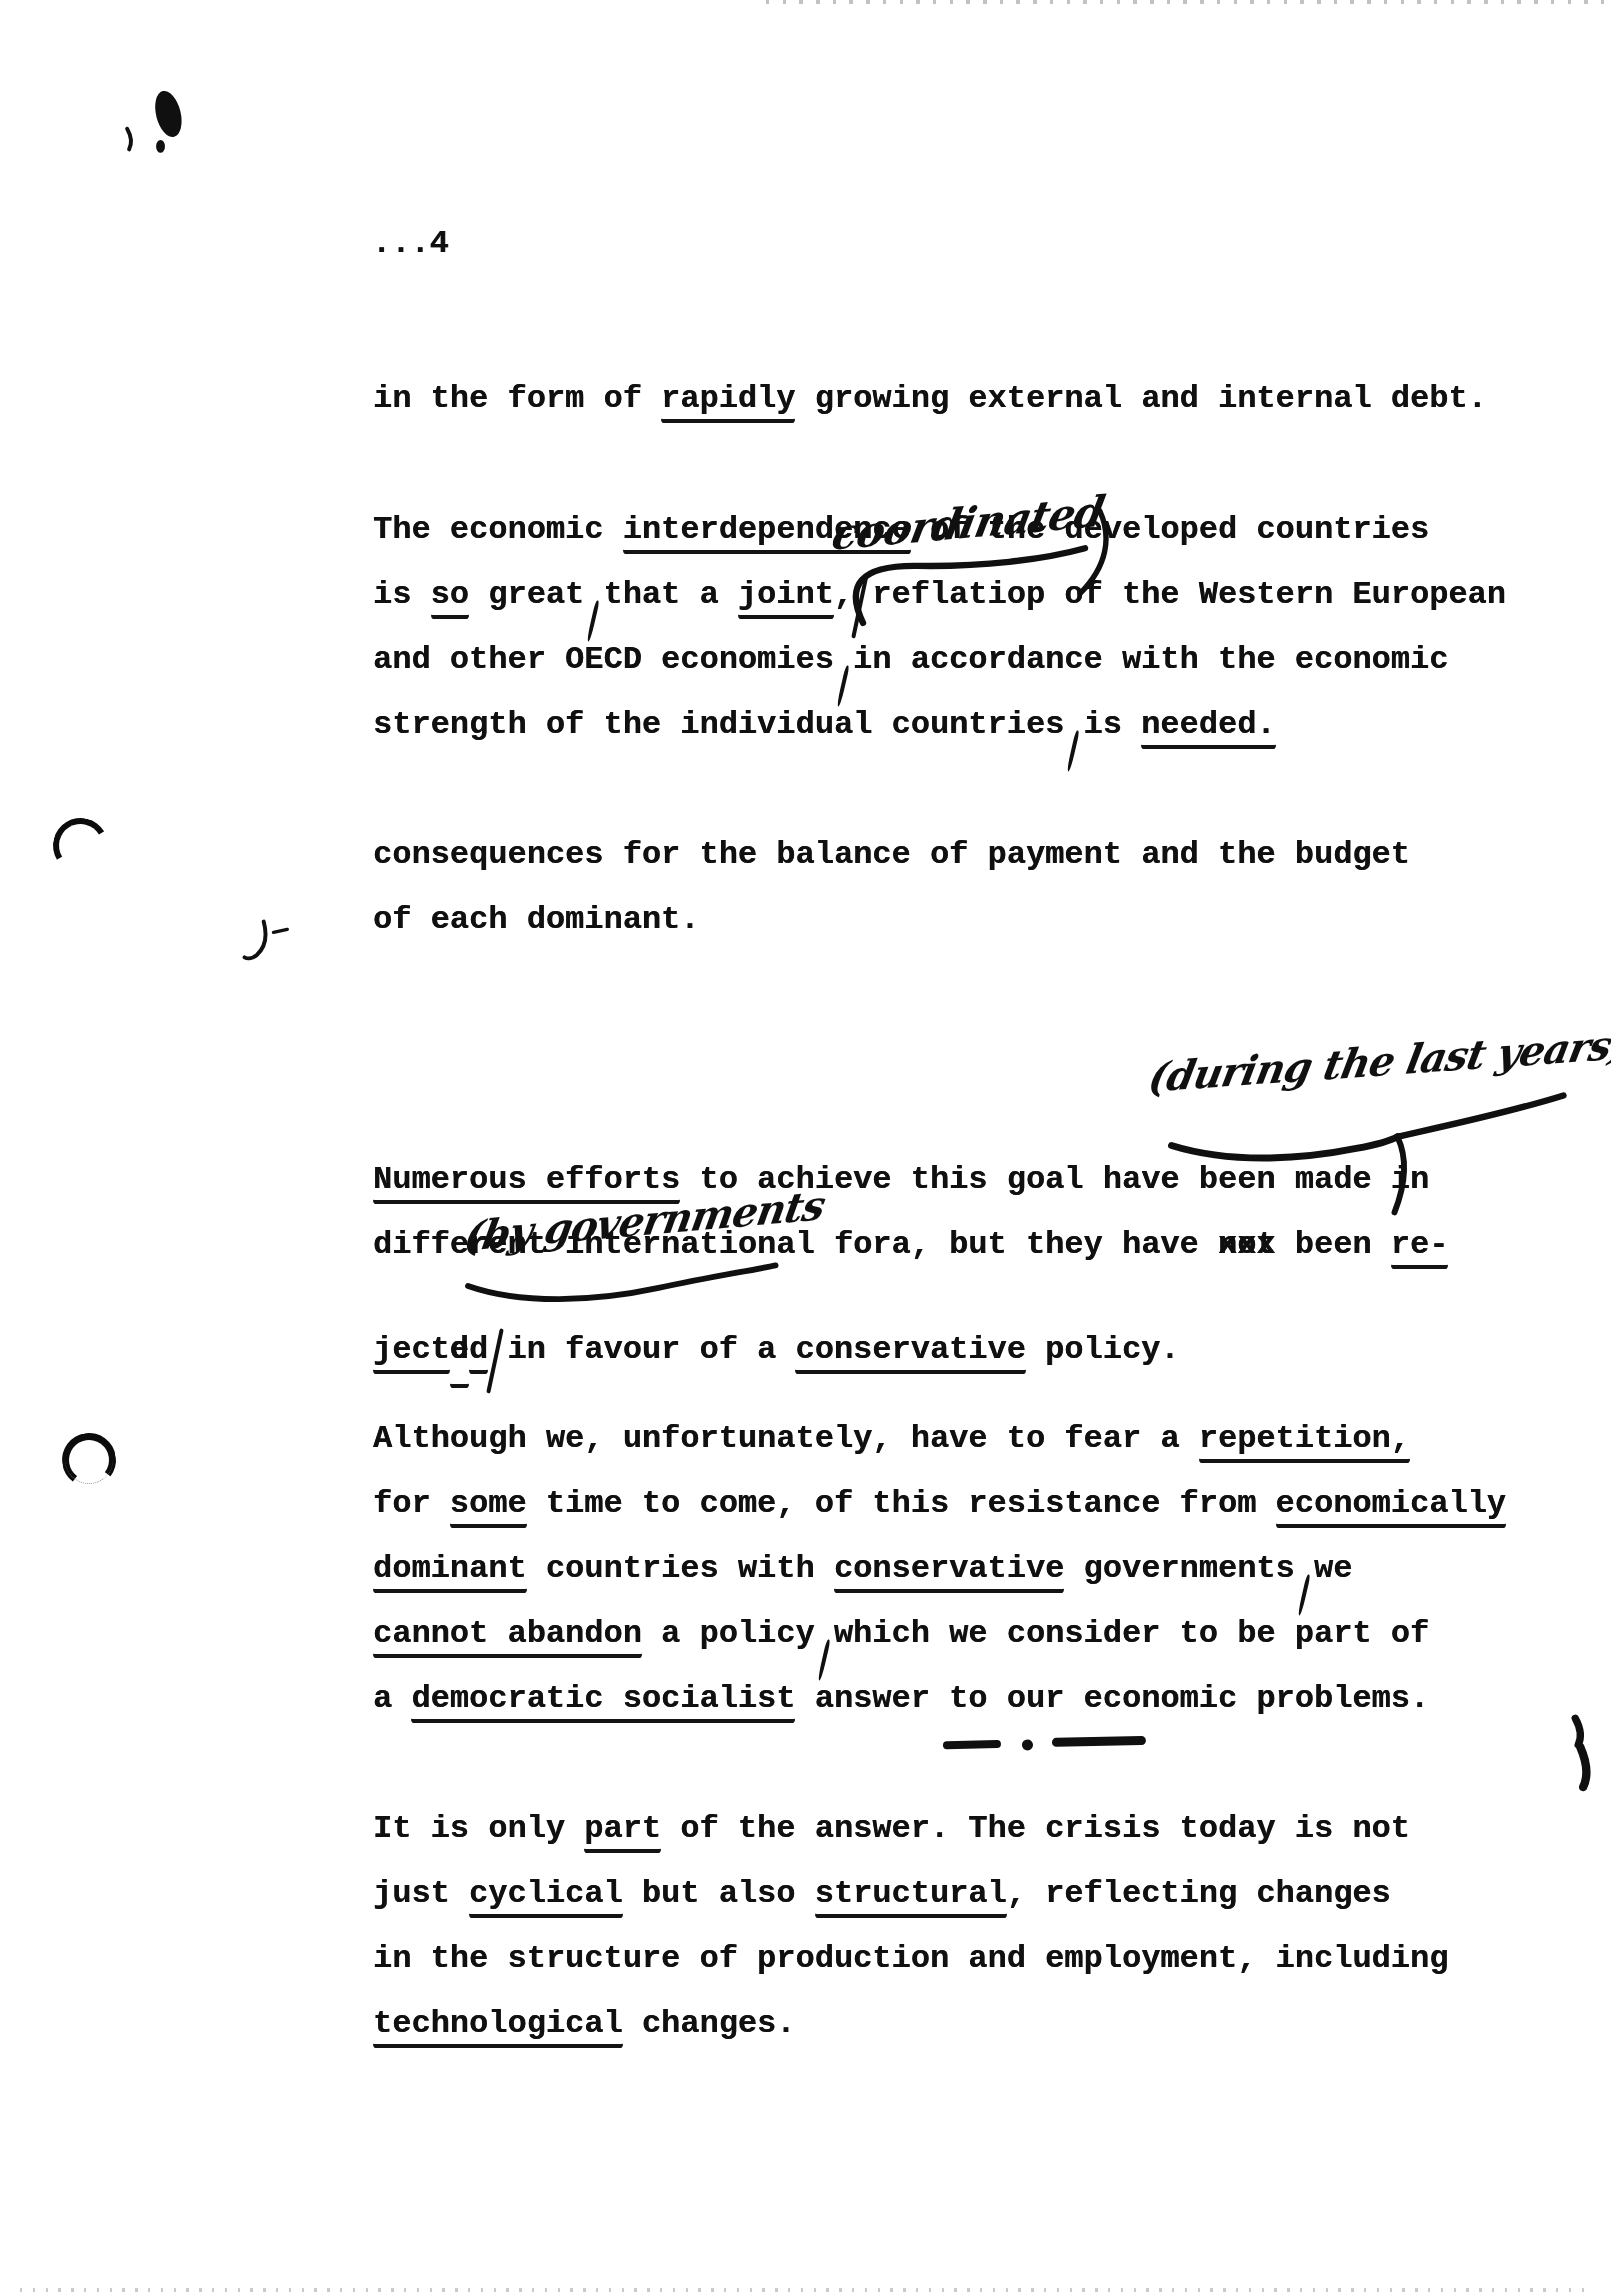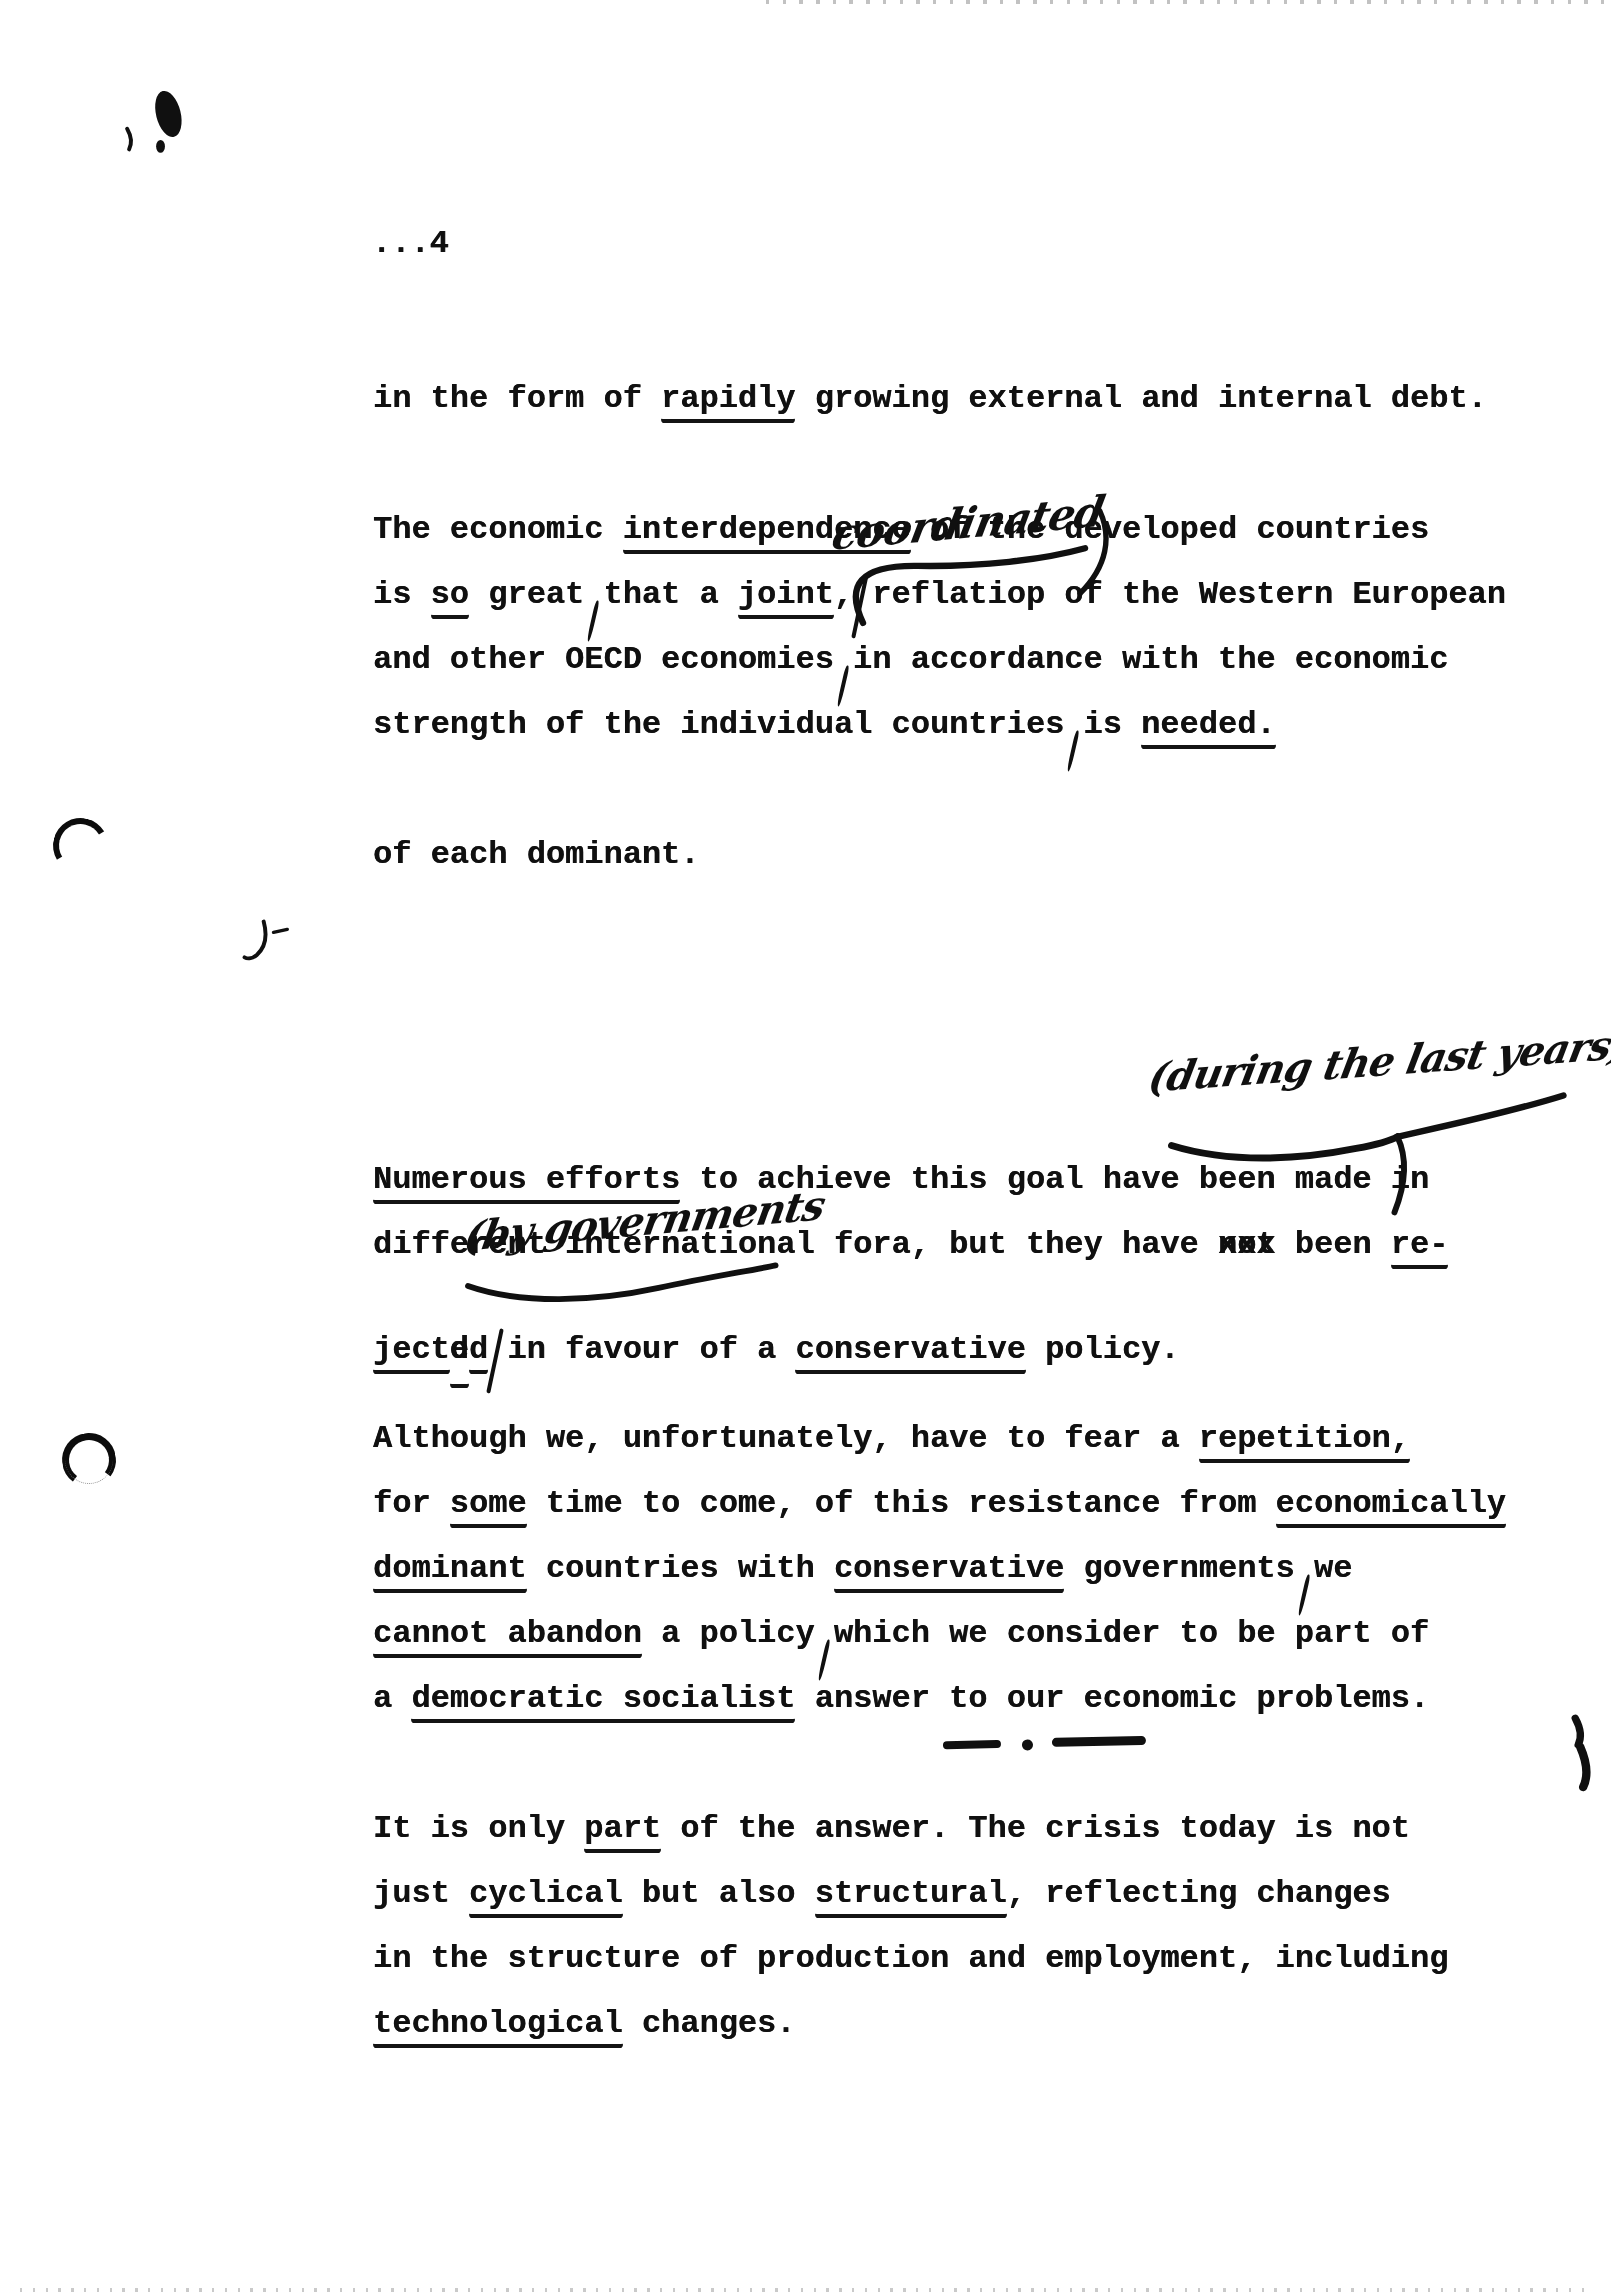--- a/index.html
+++ b/index.html
@@ -79,20 +79,21 @@
       <div class="para" style="top: 366px;">
         <div class="line"><span class="t">in the form of </span><span class="t u">rapidly</span><span class="t"> growing external and internal debt.</span></div>
       </div>
       <div class="para" style="top: 497px;">
         <div class="line"><span class="t">The economic </span><span class="t u">interdependence</span><span class="t"> of the developed countries</span></div>
         <div class="line"><span class="t">is </span><span class="t u">so</span><span class="t"> great</span><span class="hwc"></span><span class="t">that a </span><span class="t u">joint</span><span class="t">,</span><span class="hws"></span><span class="t">reflatiop of the Western European</span></div>
         <div class="line"><span class="t">and other OECD economies</span><span class="hwc"></span><span class="t">in accordance with the economic</span></div>
         <div class="line"><span class="t">strength of the individual countries</span><span class="hwc"></span><span class="t">is </span><span class="t u">needed.</span></div>
       </div>
       <div class="para" style="top: 822px;">
+        <div class="line"><span class="t">consequences for the balance of payment and the budget</span></div>
         <div class="line"><span class="t">of each dominant.</span></div>
       </div>
       <div class="para" style="top: 1147px;">
         <div class="line"><span class="t u">Numerous efforts</span><span class="t"> to achieve this goal have been made in</span></div>
         <div class="line"><span class="t">different international fora, but they have </span><span class="xo">not<span class="over">xxx</span></span><span class="t"> been </span><span class="t u">re-</span></div>
         <div class="line"><span class="t u">ject</span><span class="ot u">e<span class="over">d</span></span><span class="t u">d</span><span class="hws"></span><span class="t">in favour of a </span><span class="t u">conservative</span><span class="t"> policy.</span></div>
       </div>
       <div class="para" style="top: 1406px;">
         <div class="line"><span class="t">Although we, unfortunately, have to fear a </span><span class="t u">repetition,</span></div>
         <div class="line"><span class="t">for </span><span class="t u">some</span><span class="t"> time to come, of this resistance from </span><span class="t u">economically</span></div>

